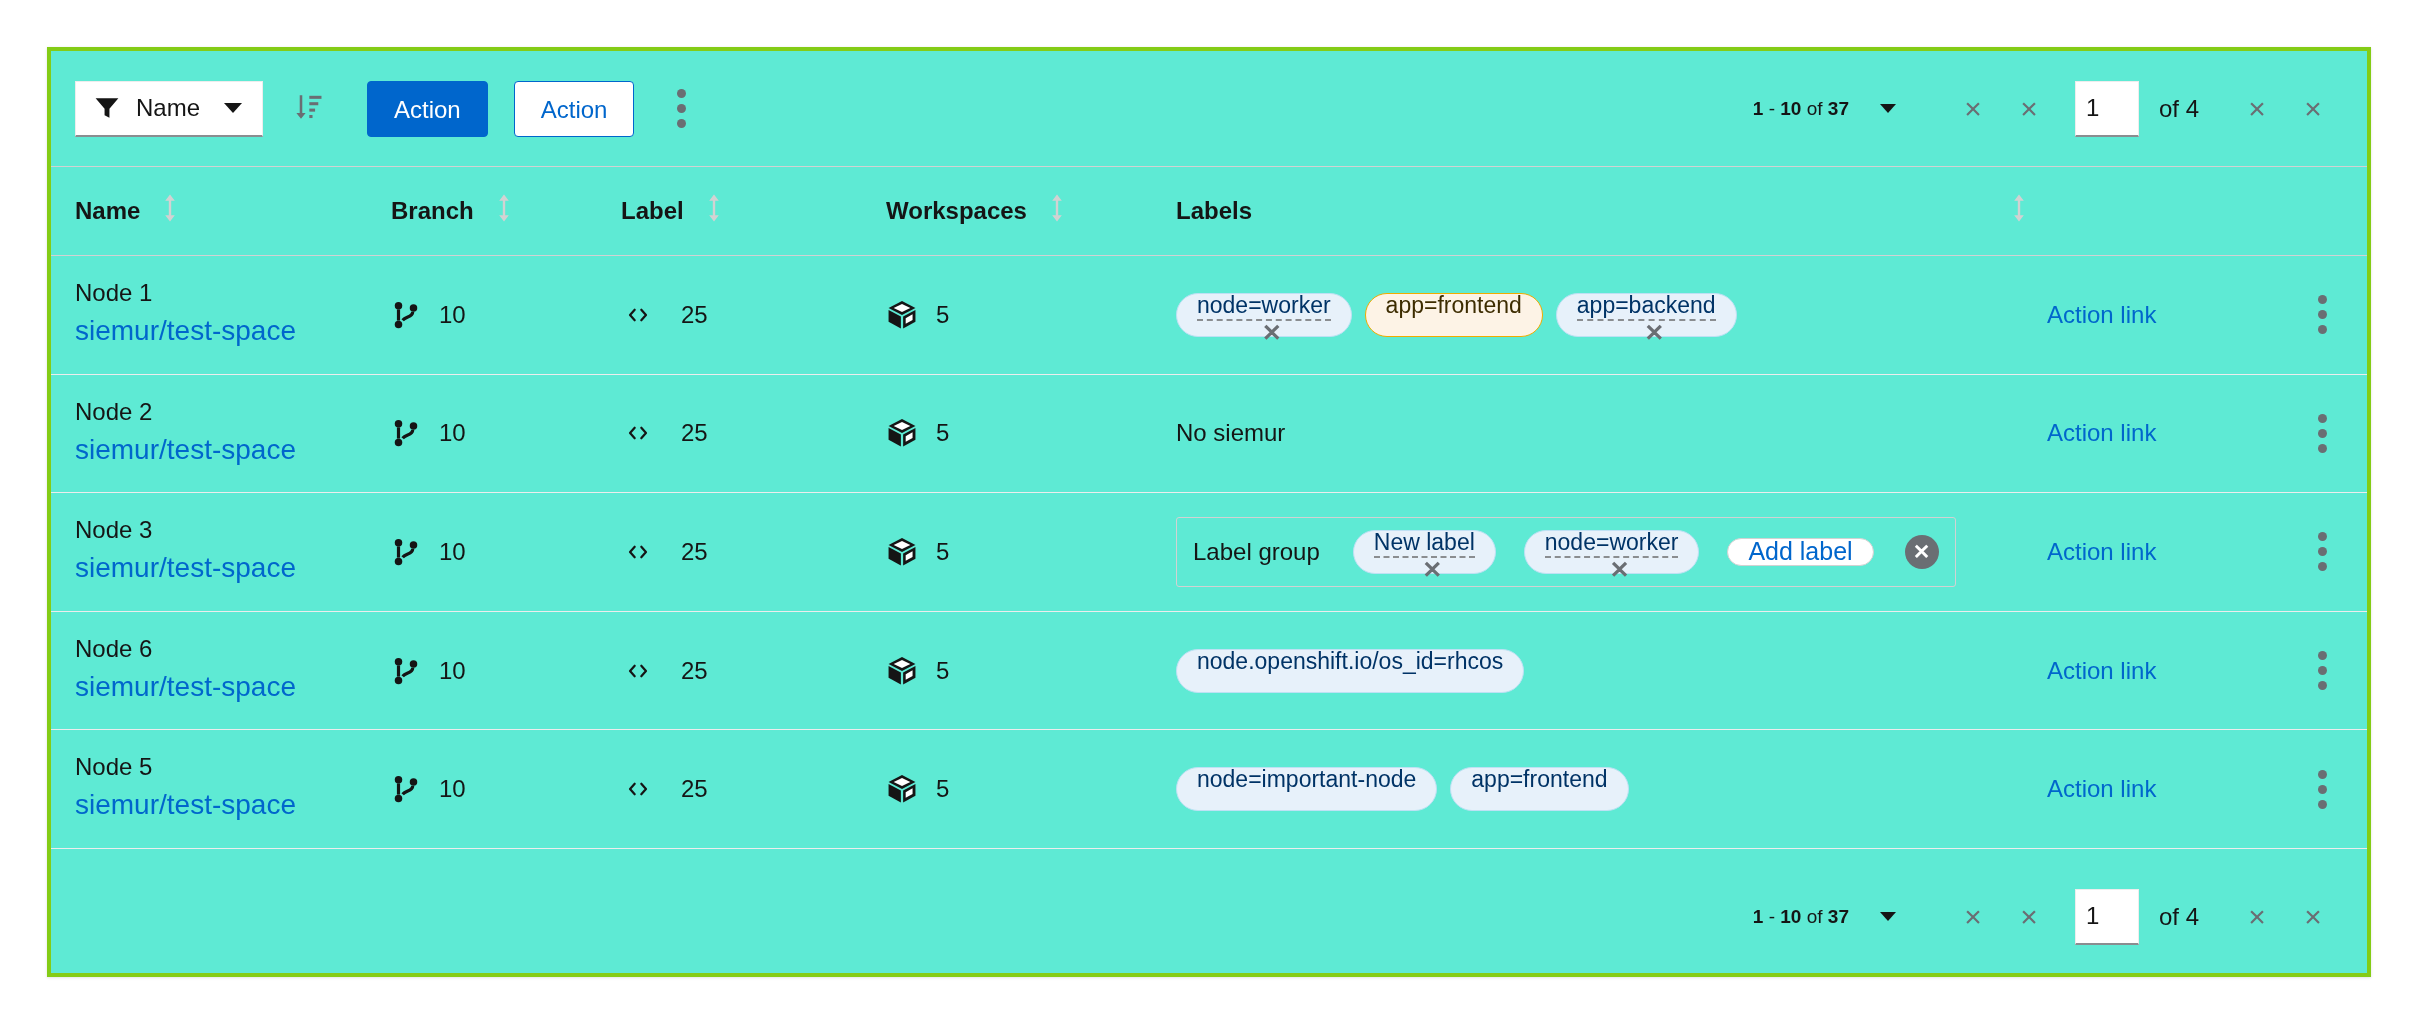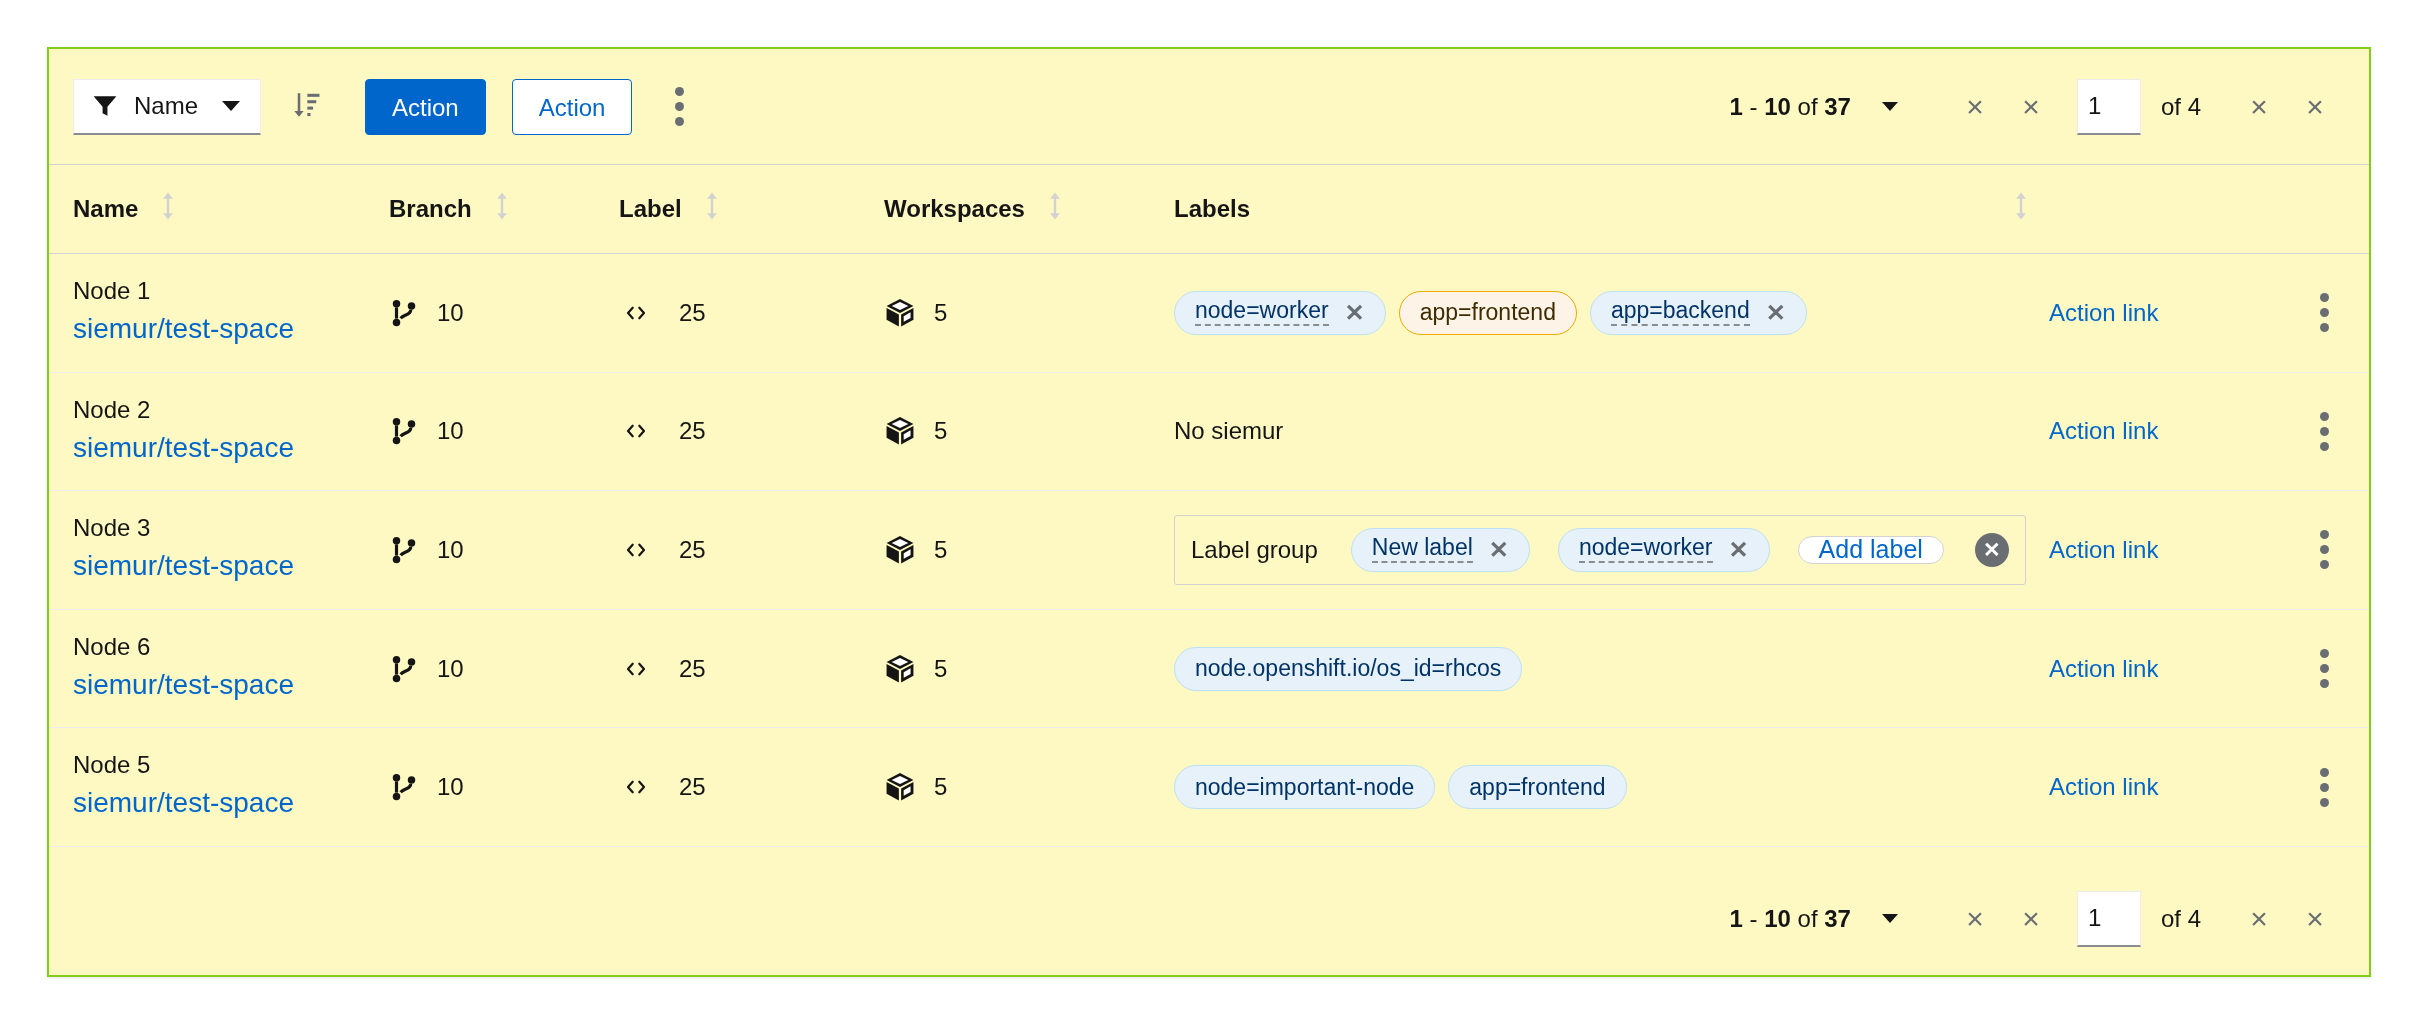--- a/index.html
+++ b/index.html
@@ -7,22 +7,22 @@
     margin: 0; padding: 0;
     width: 2418px; height: 1020px;
     background: #ffffff;
     font-family: "Liberation Sans", sans-serif;
     -webkit-font-smoothing: antialiased;
   }
   .card {
     position: absolute;
     left: 47px; top: 47px;
     width: 2324px; height: 930px;
-    background: #fef9c3;
-    border: 2px solid #84cc16;
+    background: #5eead4;
+    border: 4px solid #84cc16;
     box-shadow: 0 1px 3px rgba(3,3,3,0.10), 0 0 1px rgba(3,3,3,0.06);
     display: flex;
     flex-direction: column;
     overflow: hidden;
   }
 
   
   .toolbar {
     height: 116px;
     flex: 0 0 116px;
@@ -84,21 +84,21 @@
   .kebab-btn { width: 50px; height: 56px; margin-left: 22px; }
   .kebab { display: flex; flex-direction: column; align-items: center; }
   .kebab i {
     display: block; width: 9px; height: 9px; border-radius: 50%;
     background: #6a6e73; margin: 3px 0;
   }
 
   
   .pagination { display: flex; align-items: center; }
   .pg-summary {
-    font-size: 24px; color: #151515; line-height: 1;
+    font-size: 19px; color: #151515; line-height: 1;
     white-space: nowrap;
   }
   .pg-summary b { font-weight: 700; }
   .pg-summary span.of { font-weight: 400; }
   .pg-caret-btn { margin-left: 22px; width: 34px; height: 40px; }
   .caret-sm {
     width: 0; height: 0;
     border-left: 8px solid transparent;
     border-right: 8px solid transparent;
     border-top: 9px solid #151515;
@@ -180,20 +180,21 @@
   .chip {
     display: inline-flex; align-items: center;
     height: 44px;
     border-radius: 30px;
     padding: 0 20px;
     font-size: 23px;
     line-height: 1;
     margin-right: 13px;
     white-space: nowrap;
     cursor: default;
+    flex-direction: column;
   }
   .chip-blue {
     background: #e7f1fa; border: 1px solid #bee1f4; color: #003366;
   }
   .chip-orange {
     background: #fdf3e6; border: 1px solid #f0ab00; color: #3d2c00;
   }
   .chip-text { position: relative; }
   .chip-editable .chip-text {
     border-bottom: 2px dashed #8a8d90;

